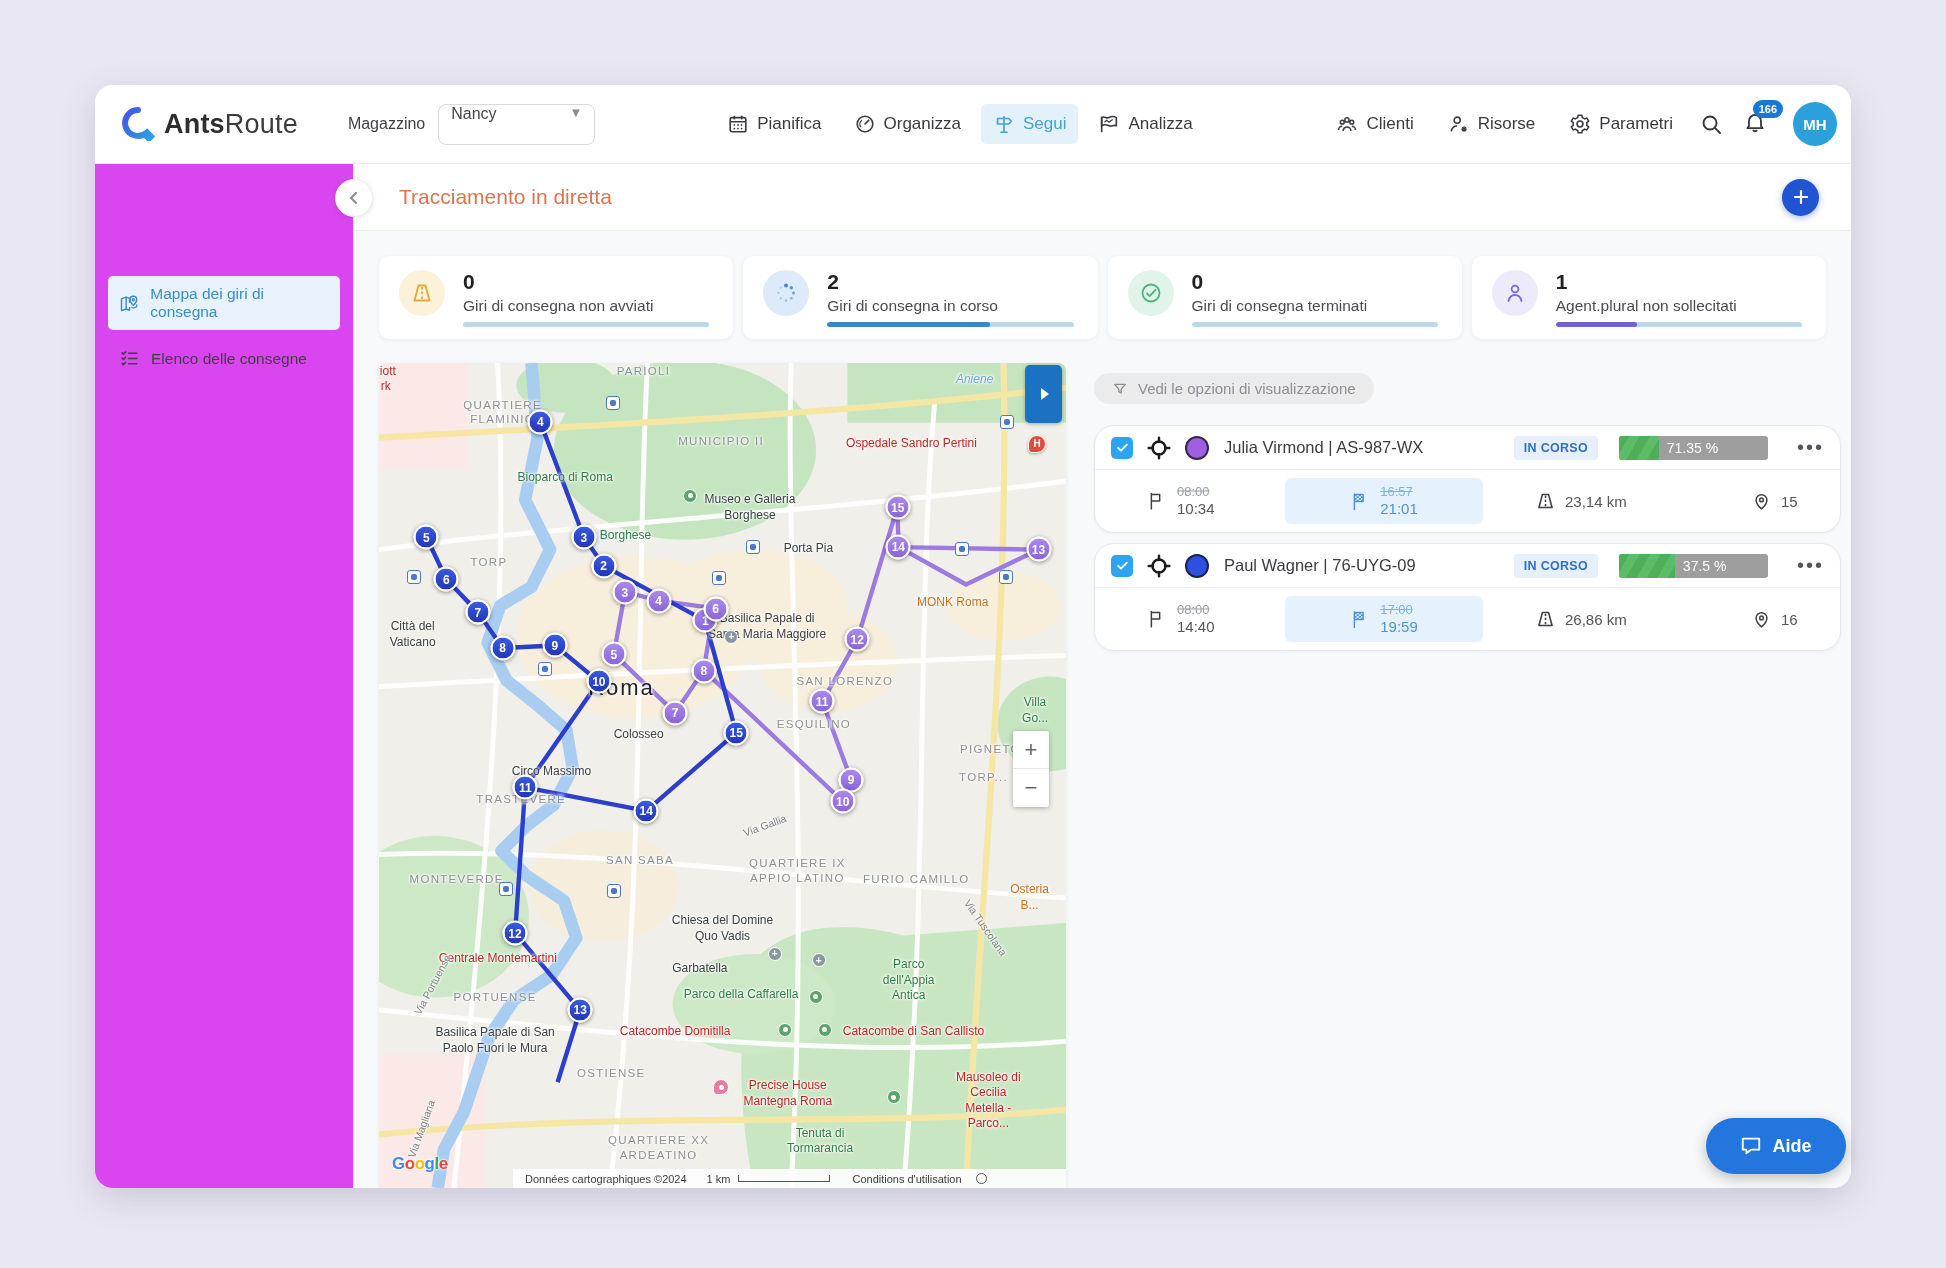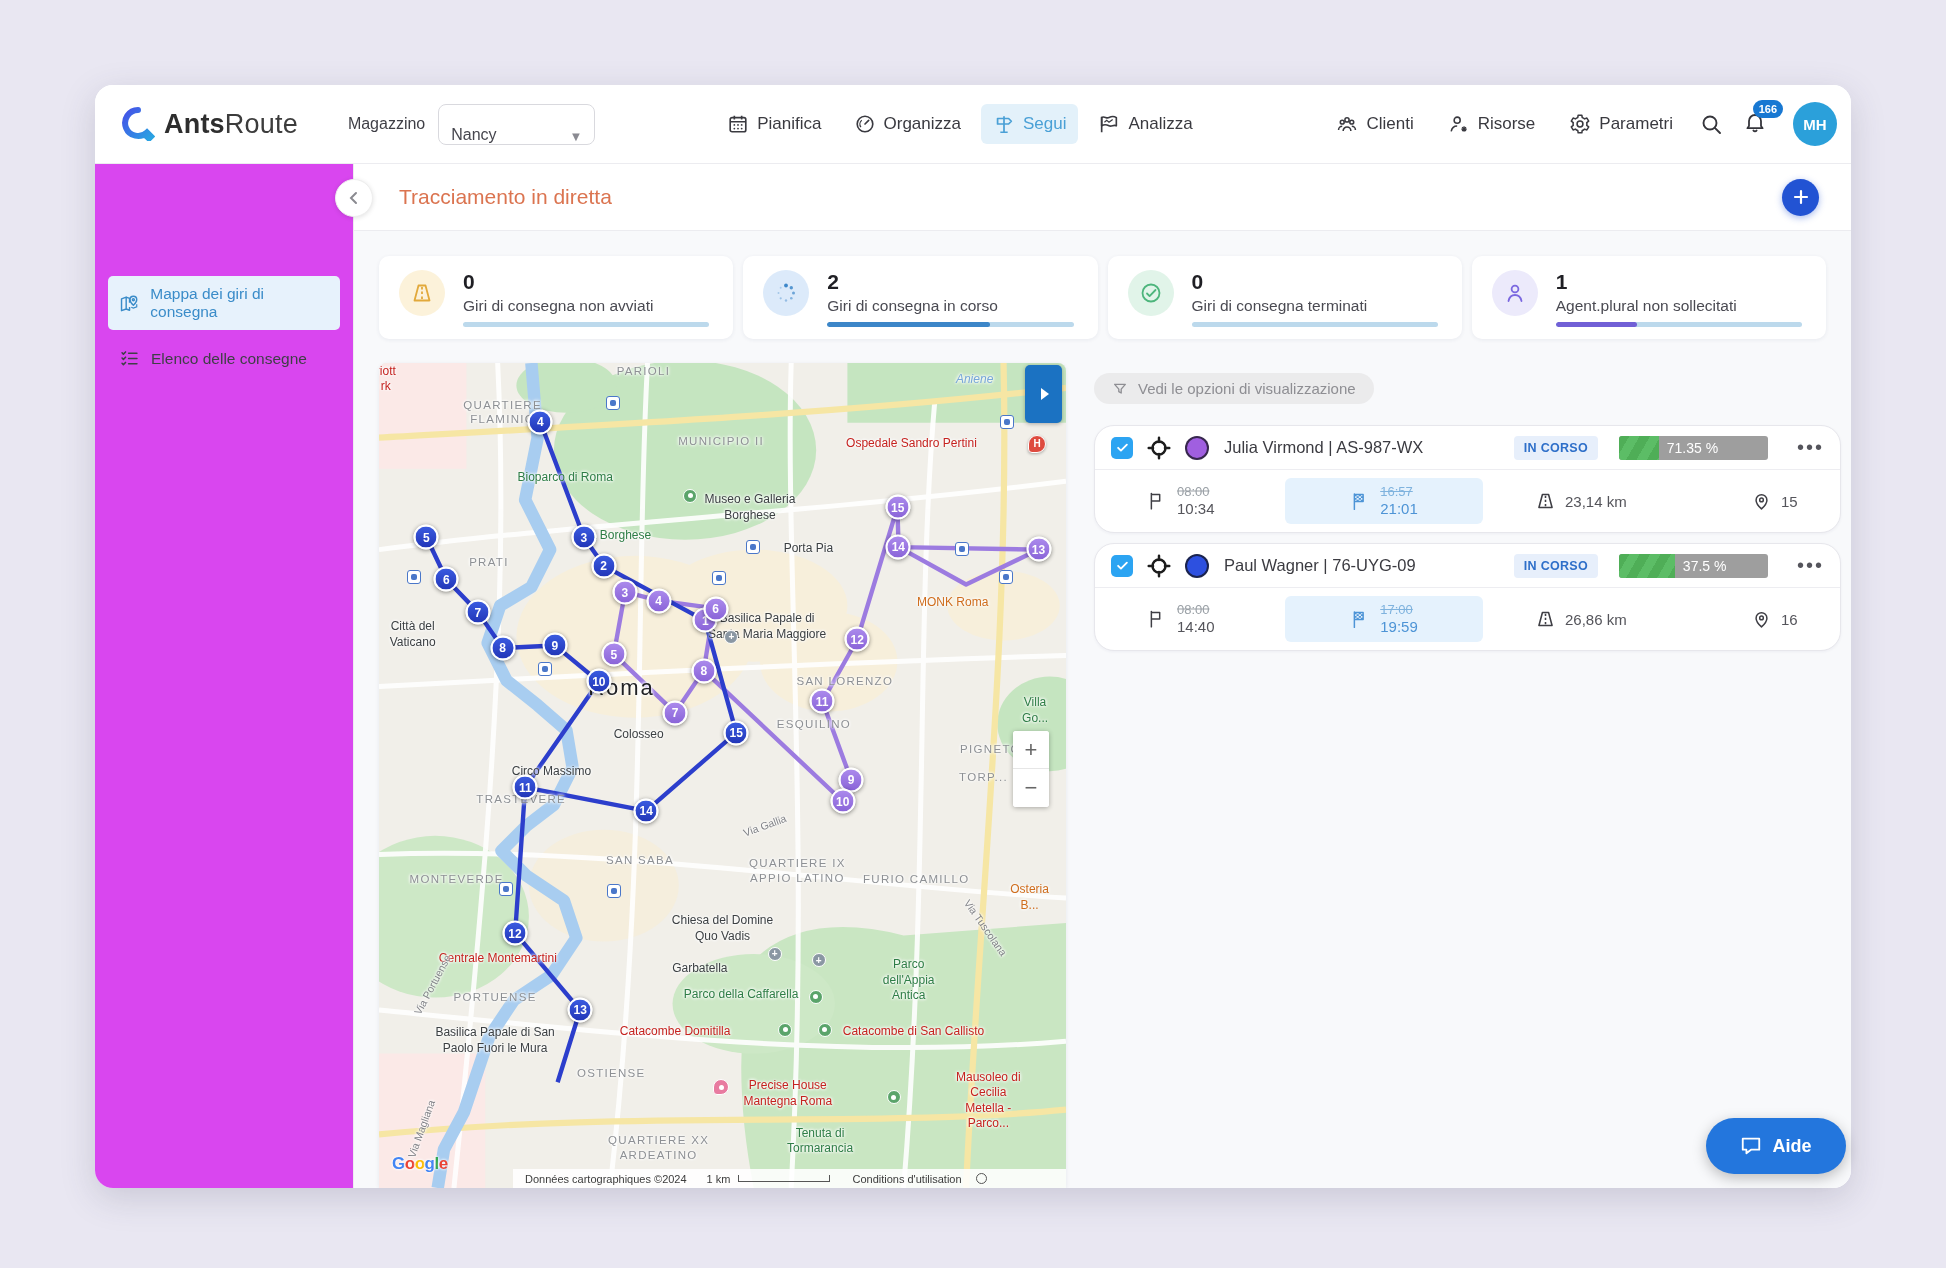--- a/index.html
+++ b/index.html
@@ -10,21 +10,21 @@
     background:#fff; border-radius:18px; box-shadow:0 10px 35px rgba(60,60,90,.18); overflow:hidden; }
 
   
   header { height:78px; display:flex; align-items:center; padding:0 14px 0 26px; background:#fff; position:relative; z-index:5; }
   .logo { display:flex; align-items:center; gap:9px; }
   .logo-mark { width:34px; height:34px; }
   .logo-text { font-size:27px; color:#3c3c3c; letter-spacing:.2px; }
   .logo-text b { font-weight:bold; color:#2e2e2e; }
   .wh-label { margin-left:50px; font-size:16px; color:#3f3f46; }
   .select { margin-left:13px; width:157px; height:41px; border:1px solid #d9d9de; border-radius:8px;
-    display:flex; align-items:flex-end; padding:0 12px; font-size:16px; color:#46464e; cursor:pointer; background:#fff; }
+    display:flex; align-items:flex-start; padding:0 12px; font-size:16px; color:#46464e; cursor:pointer; background:#fff; }
   .select .chev { margin-left:auto; color:#8b8b92; font-size:13px; }
   .nav-center { display:flex; align-items:center; gap:8px; margin-left:120px; }
   .nav-item { display:flex; align-items:center; gap:8px; font-size:17px; color:#3a3a40;
     padding:9px 12px; border-radius:6px; cursor:pointer; white-space:nowrap; }
   .nav-item .icon { display:inline-flex; }
   .nav-item.active { background:#e3f1fa; color:#4aa0d6; }
   .nav-right { display:flex; align-items:center; gap:6px; margin-left:auto; }
   .icon { display:inline-flex; align-items:center; justify-content:center; }
   .icon svg { width:100%; height:100%; }
   .icon-btn { border:none; background:none; cursor:pointer; color:#35353b; display:flex; align-items:center; padding:8px; }
@@ -442,21 +442,21 @@
               <span class="ml water" style="left:86.7%;top:2%;">Aniene</span>
               <span class="ml district" style="left:18%;top:6%;">QUARTIERE
 FLAMINIO</span>
               <span class="ml district" style="left:49.8%;top:9.4%;">MUNICIPIO II</span>
               <span class="ml red" style="left:77.5%;top:9.8%;">Ospedale Sandro Pertini</span>
               <span class="ml park" style="left:27.1%;top:13.9%;">Bioparco di Roma</span>
               <span class="ml place" style="left:54%;top:17.6%;">Museo e Galleria
 Borghese</span>
               <span class="ml park" style="left:34%;top:21%;">Villa Borghese</span>
               <span class="ml place" style="left:62.5%;top:22.6%;">Porta Pia</span>
-              <span class="ml district" style="left:16%;top:24.1%;">PRATI</span>
+              <span class="ml district" style="left:16%;top:24.1%;">TORP</span>
               <span class="ml orange" style="left:83.5%;top:29.1%;">MONK Roma</span>
               <span class="ml place" style="left:4.9%;top:33%;">Città del
 Vaticano</span>
               <span class="ml place" style="left:56.5%;top:32%;">Basilica Papale di
 Santa Maria Maggiore</span>
               <span class="ml district" style="left:67.8%;top:38.5%;">SAN LORENZO</span>
               <span class="ml city" style="left:35.3%;top:39.4%;">Roma</span>
               <span class="ml park" style="left:95.5%;top:42.2%;">Villa Go...</span>
               <span class="ml district" style="left:63.3%;top:43.7%;">ESQUILINO</span>
               <span class="ml place" style="left:37.8%;top:45.1%;">Colosseo</span>

